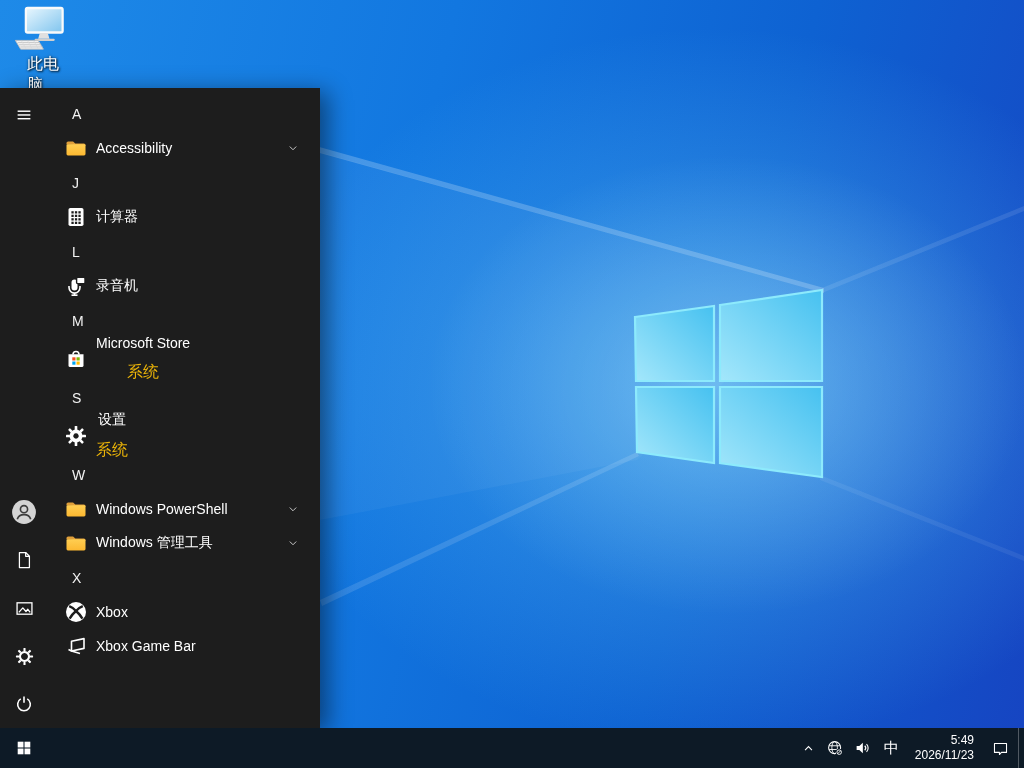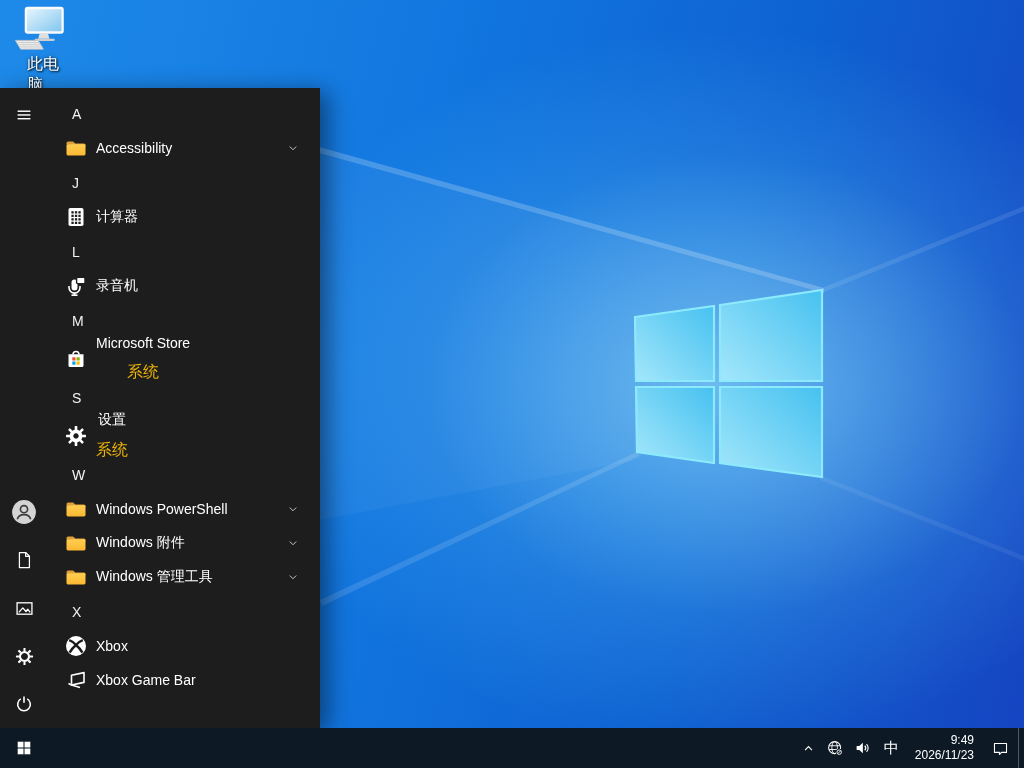--- a/index.html
+++ b/index.html
@@ -366,31 +366,20 @@
         </div>
         <svg width="14" height="14" class="row-chevron">
           <use href="#i-chevron-down" xlink:href="#i-chevron-down"></use>
         </svg>
       </div>
       <div class="app-row">
         <svg width="24" height="24" class="app-icon">
           <use href="#i-folder" xlink:href="#i-folder"></use>
         </svg>
         <div class="app-text">
-          <div class="app-label">Windows 附件</div>
-        </div>
-        <svg width="14" height="14" class="row-chevron">
-          <use href="#i-chevron-down" xlink:href="#i-chevron-down"></use>
-        </svg>
-      </div>
-      <div class="app-row">
-        <svg width="24" height="24" class="app-icon">
-          <use href="#i-folder" xlink:href="#i-folder"></use>
-        </svg>
-        <div class="app-text">
           <div class="app-label">Windows 管理工具</div>
         </div>
         <svg width="14" height="14" class="row-chevron">
           <use href="#i-chevron-down" xlink:href="#i-chevron-down"></use>
         </svg>
       </div>
       <div class="section-header">
         <span>X</span>
       </div>
       <div class="app-row">
@@ -429,21 +418,21 @@
           <use href="#i-globe" xlink:href="#i-globe"></use>
         </svg>
     </button>
     <button class="tray-btn">
       <svg width="18" height="18">
           <use href="#i-volume" xlink:href="#i-volume"></use>
         </svg>
     </button>
     <button class="ime">中</button>
     <button class="clock">
-      <div>9:49</div>
+      <div>5:49</div>
       <div>2026/11/23</div>
     </button>
     <button class="tray-btn action-btn">
       <svg width="17" height="17">
           <use href="#i-action" xlink:href="#i-action"></use>
         </svg>
     </button>
     <div class="show-desktop"></div>
   </div>
 </div>

